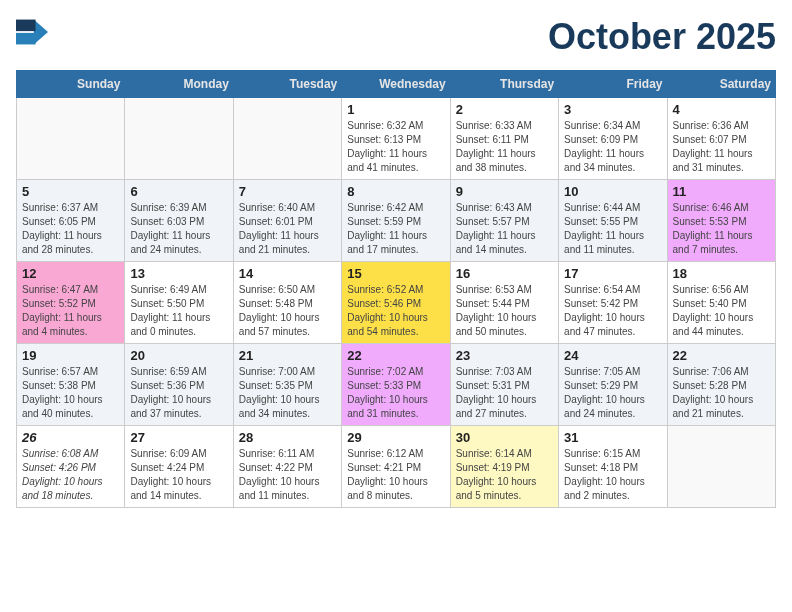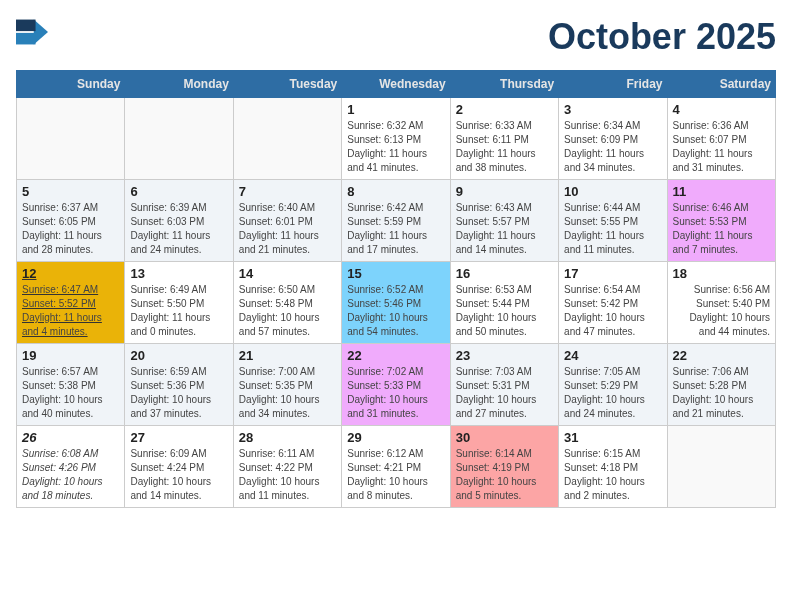--- a/index.html
+++ b/index.html
@@ -195,42 +195,42 @@
         </td>
         <td style="background-color: #f0abfc;">
           <span class="day-number">11</span>
           <div class="day-info" style="white-space: pre-line;">Sunrise: 6:46 AM
 Sunset: 5:53 PM
 Daylight: 11 hours
 and 7 minutes.</div>
         </td>
       </tr>
       <tr>
-        <td style="background-color: #eab308; text-decoration: underline;">
+        <td style="background-color: #f9a8d4;">
           <span class="day-number">12</span>
           <div class="day-info" style="white-space: pre-line;">Sunrise: 6:47 AM
 Sunset: 5:52 PM
 Daylight: 11 hours
 and 4 minutes.</div>
         </td>
         <td style="background-color: rgb(255, 255, 255);">
           <span class="day-number">13</span>
           <div class="day-info" style="white-space: pre-line;">Sunrise: 6:49 AM
 Sunset: 5:50 PM
 Daylight: 11 hours
 and 0 minutes.</div>
         </td>
         <td style="background-color: rgb(255, 255, 255);">
           <span class="day-number">14</span>
           <div class="day-info" style="white-space: pre-line;">Sunrise: 6:50 AM
 Sunset: 5:48 PM
 Daylight: 10 hours
 and 57 minutes.</div>
         </td>
-        <td style="background-color: #7dd3fc;">
+        <td style="background-color: #fde047;">
           <span class="day-number">15</span>
           <div class="day-info" style="white-space: pre-line;">Sunrise: 6:52 AM
 Sunset: 5:46 PM
 Daylight: 10 hours
 and 54 minutes.</div>
         </td>
         <td style="background-color: rgb(255, 255, 255);">
           <span class="day-number">16</span>
           <div class="day-info" style="white-space: pre-line;">Sunrise: 6:53 AM
 Sunset: 5:44 PM
@@ -239,21 +239,21 @@
         </td>
         <td style="background-color: rgb(255, 255, 255);">
           <span class="day-number">17</span>
           <div class="day-info" style="white-space: pre-line;">Sunrise: 6:54 AM
 Sunset: 5:42 PM
 Daylight: 10 hours
 and 47 minutes.</div>
         </td>
         <td style="background-color: rgb(255, 255, 255);">
           <span class="day-number">18</span>
-          <div class="day-info" style="white-space: pre-line; text-align: right;">Sunrise: 6:56 AM
+          <div class="day-info" style="white-space: pre-line;">Sunrise: 6:56 AM
 Sunset: 5:40 PM
 Daylight: 10 hours
 and 44 minutes.</div>
         </td>
       </tr>
       <tr>
         <td style="background-color: rgb(240, 244, 248);">
           <span class="day-number">19</span>
           <div class="day-info" style="white-space: pre-line;">Sunrise: 6:57 AM
 Sunset: 5:38 PM
@@ -325,21 +325,21 @@
 Daylight: 10 hours
 and 11 minutes.</div>
         </td>
         <td style="background-color: rgb(255, 255, 255);">
           <span class="day-number">29</span>
           <div class="day-info" style="white-space: pre-line;">Sunrise: 6:12 AM
 Sunset: 4:21 PM
 Daylight: 10 hours
 and 8 minutes.</div>
         </td>
-        <td style="background-color: #fca5a5;">
+        <td style="background-color: #fef9c3;">
           <span class="day-number">30</span>
           <div class="day-info" style="white-space: pre-line;">Sunrise: 6:14 AM
 Sunset: 4:19 PM
 Daylight: 10 hours
 and 5 minutes.</div>
         </td>
         <td style="background-color: rgb(255, 255, 255);">
           <span class="day-number">31</span>
           <div class="day-info" style="white-space: pre-line;">Sunrise: 6:15 AM
 Sunset: 4:18 PM

